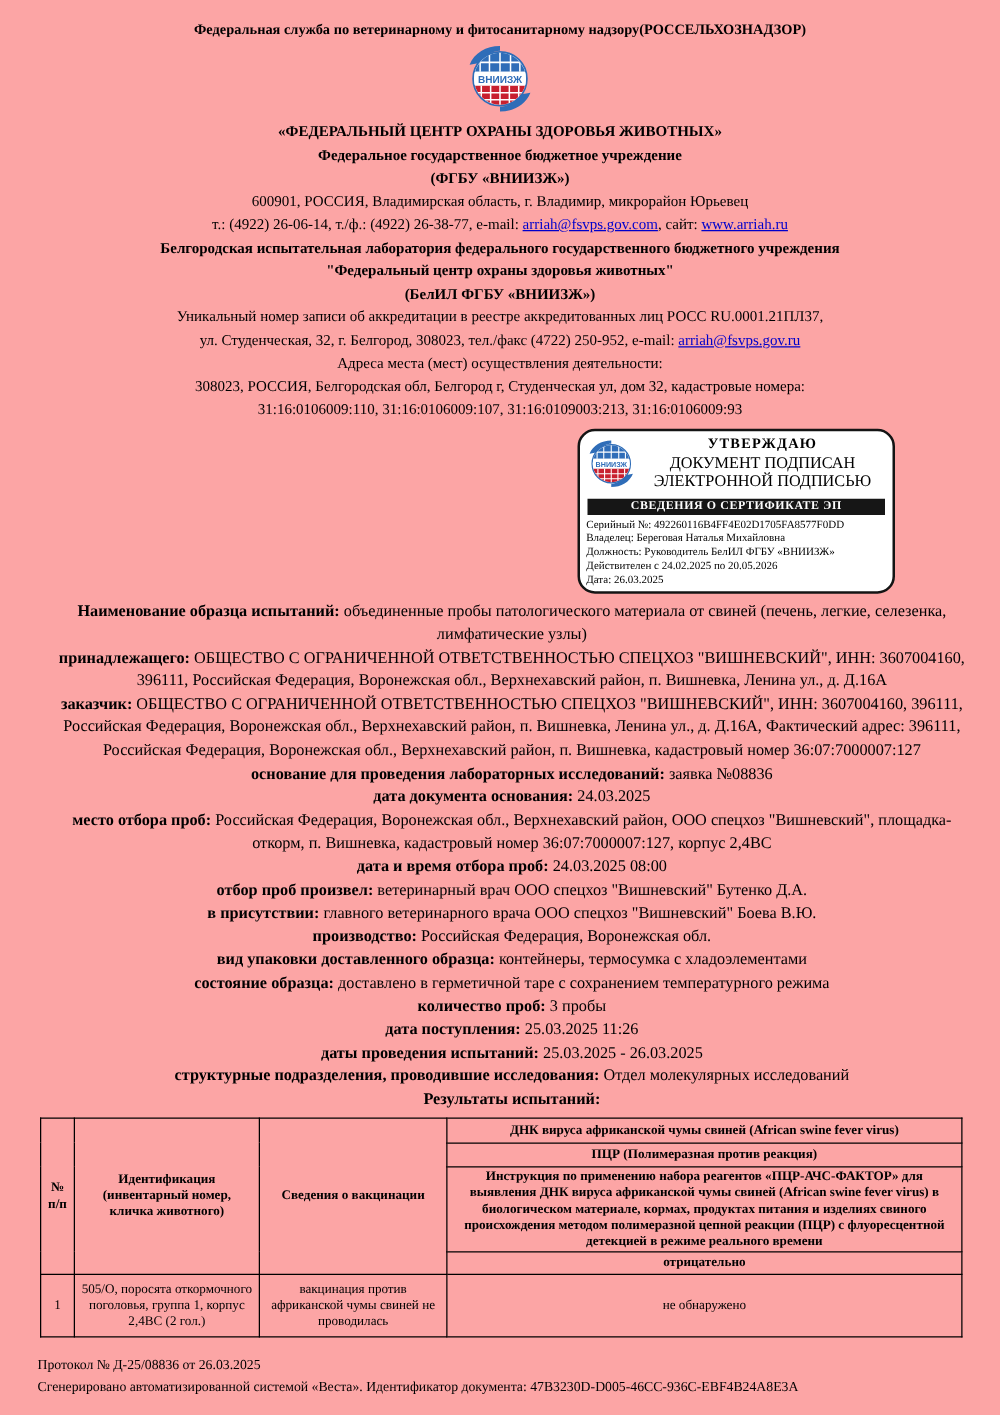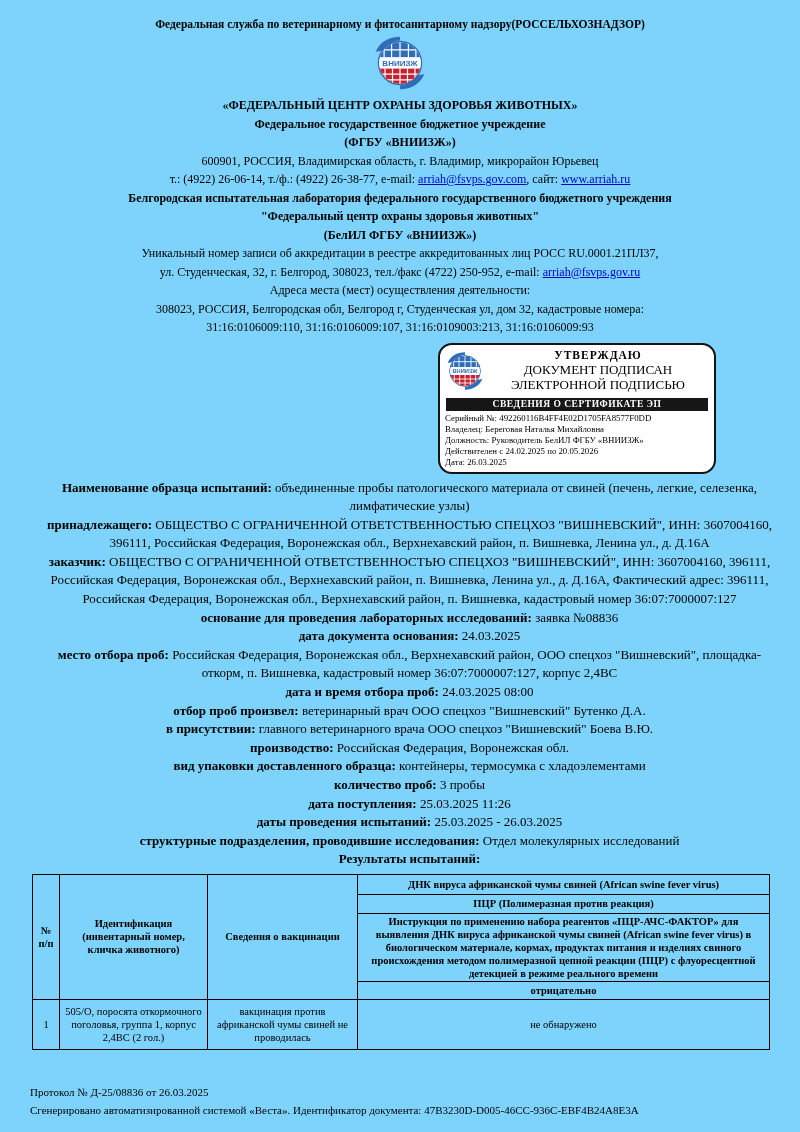--- a/index.html
+++ b/index.html
@@ -1,30 +1,30 @@
 <!DOCTYPE html>
 <html lang="ru"><head>
 <meta charset="utf-8">
 <style>
   html,body{margin:0;padding:0;background:#888;}
   .page{
-    width:800px;height:1132px;margin:0 auto;background:#7dd3fc;color:#000;
+    width:800px;height:1132px;margin:0 auto;background:#fca5a5;color:#000;
     font-family:"Liberation Serif","DejaVu Serif",serif;
     position:relative;overflow:hidden;box-sizing:border-box;
   }
   
   .hdr{text-align:center;padding-top:16px;}
   .hdr-line{line-height:18.5px;font-size:12px;}
   .hdr-agency{font-weight:bold;font-size:11.5px;line-height:16px;}
   .b{font-weight:bold;}
   .logo-wrap{height:58px;margin:2px auto 4px;}
   a.doc-link{color:#0000cc;text-decoration:underline;cursor:pointer;}
   
   .stamp{
-    width:278px;margin:6px 84px 0 auto;border:2.5px solid #141414;border-radius:14px;
+    width:254px;margin:6px 84px 0 auto;border:2.5px solid #141414;border-radius:14px;
     padding:4px 5px 3px;box-sizing:border-box;background:#fff;
   }
   .stamp-top{display:flex;align-items:flex-start;}
   .stamp-logo{width:42px;flex:none;padding-top:1px;}
   .stamp-head{flex:1;text-align:center;}
   .stamp-approve{font-weight:bold;font-size:11.5px;line-height:13px;letter-spacing:1px;}
   .stamp-signed{font-size:13px;line-height:14.5px;margin-top:1px;}
   .cert-bar{
     margin:2px 1px;background:#161616;color:#fff;text-align:center;
     font-size:9.5px;font-weight:bold;line-height:13px;letter-spacing:.5px;
@@ -127,20 +127,21 @@
     <p><b>принадлежащего:</b> <span>ОБЩЕСТВО С ОГРАНИЧЕННОЙ ОТВЕТСТВЕННОСТЬЮ СПЕЦХОЗ "ВИШНЕВСКИЙ", ИНН: 3607004160, 396111, Российская Федерация, Воронежская обл., Верхнехавский район, п. Вишневка, Ленина ул., д. Д.16А</span></p>
     <p><b>заказчик:</b> <span>ОБЩЕСТВО С ОГРАНИЧЕННОЙ ОТВЕТСТВЕННОСТЬЮ СПЕЦХОЗ "ВИШНЕВСКИЙ", ИНН: 3607004160, 396111, Российская Федерация, Воронежская обл., Верхнехавский район, п. Вишневка, Ленина ул., д. Д.16А, Фактический адрес: 396111, Российская Федерация, Воронежская обл., Верхнехавский район, п. Вишневка, кадастровый номер 36:07:7000007:127</span></p>
     <p><b>основание для проведения лабораторных исследований:</b> <span>заявка №08836</span></p>
     <p><b>дата документа основания:</b> <span>24.03.2025</span></p>
     <p><b>место отбора проб:</b> <span>Российская Федерация, Воронежская обл., Верхнехавский район, ООО спецхоз "Вишневский", площадка-откорм, п. Вишневка, кадастровый номер 36:07:7000007:127, корпус 2,4ВС</span></p>
     <p><b>дата и время отбора проб:</b> <span>24.03.2025 08:00</span></p>
     <p><b>отбор проб произвел:</b> <span>ветеринарный врач ООО спецхоз "Вишневский" Бутенко Д.А.</span></p>
     <p><b>в присутствии:</b> <span>главного ветеринарного врача ООО спецхоз "Вишневский" Боева В.Ю.</span></p>
     <p><b>производство:</b> <span>Российская Федерация, Воронежская обл.</span></p>
     <p><b>вид упаковки доставленного образца:</b> <span>контейнеры, термосумка с хладоэлементами</span></p>
+    <p><b>состояние образца:</b> <span>доставлено в герметичной таре с сохранением температурного режима</span></p>
     <p><b>количество проб:</b> <span>3 пробы</span></p>
     <p><b>дата поступления:</b> <span>25.03.2025 11:26</span></p>
     <p><b>даты проведения испытаний:</b> <span>25.03.2025 - 26.03.2025</span></p>
     <p><b>структурные подразделения, проводившие исследования:</b> <span>Отдел молекулярных исследований</span></p>
     <p><b>Результаты испытаний:</b></p>
   </div>
 
   <div class="tbl-wrap">
     <table class="results">
       <colgroup>

